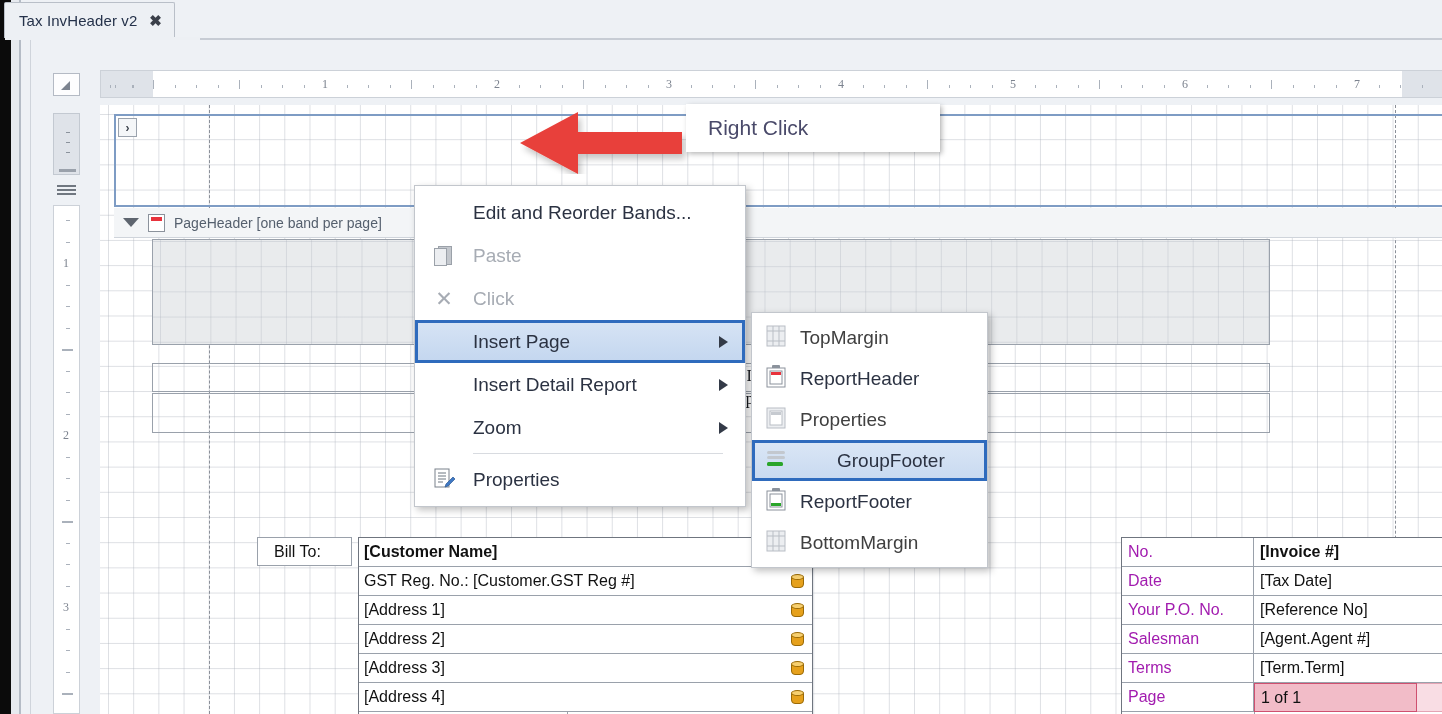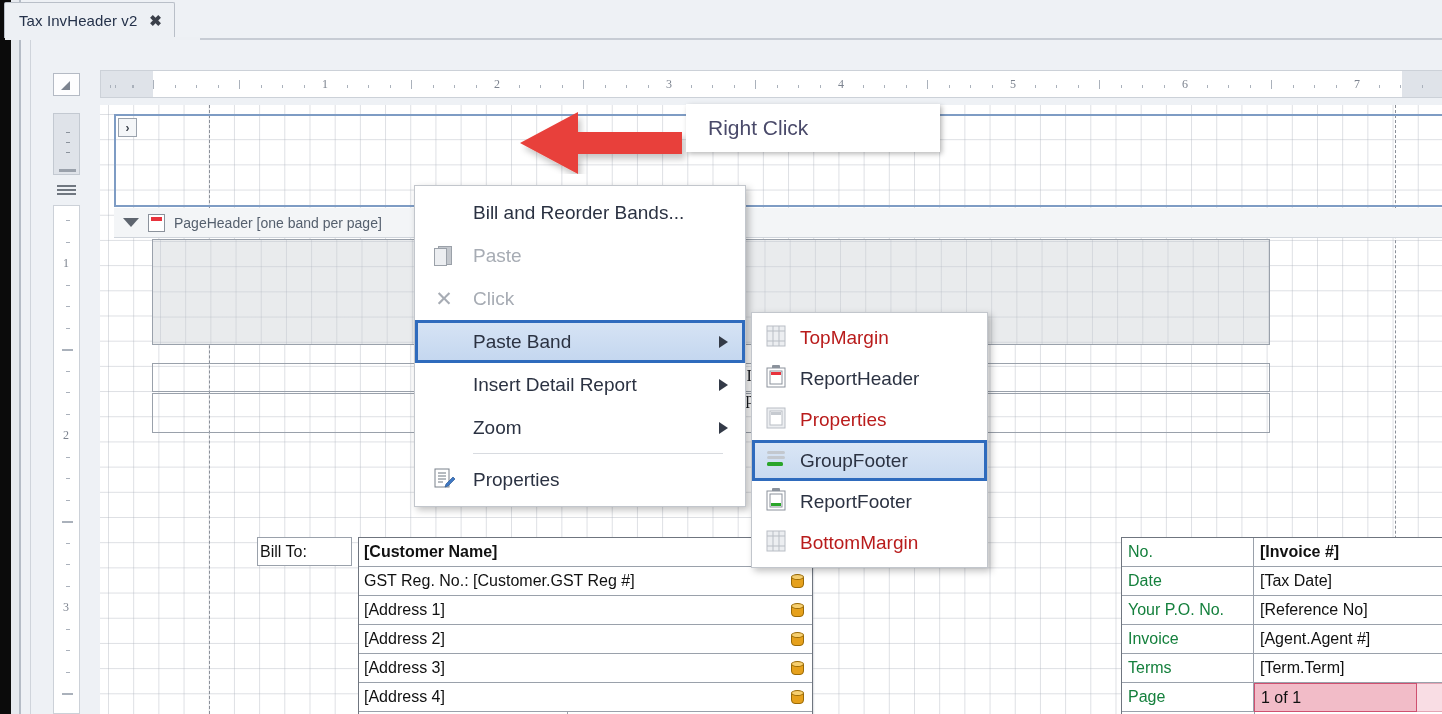--- a/index.html
+++ b/index.html
@@ -104,36 +104,36 @@
       linear-gradient(to bottom, rgba(174,180,190,.35) 1px, transparent 1px);
     background-size:25.2px 25.2px;background-position:7px 1px;}
   .re-text{position:absolute;font-family:"Liberation Serif", serif;font-size:16px;color:#15181d;white-space:nowrap;}
 
   
   .emptyband{position:absolute;border:1px solid #9aa1ab;box-sizing:border-box;background:transparent;}
 
   
   .billto-cell{position:absolute;left:157px;top:432px;width:95px;height:29px;
                border:1px solid #9aa1ab;box-sizing:border-box;background:#fff;
-               display:flex;align-items:center;padding-left:2px;font-size:16px;color:#111;}
+               display:flex;align-items:center;padding-left:16px;font-size:16px;color:#111;}
   .billtbl{position:absolute;left:258px;top:432px;width:455px;background:#fff;
            border:1px solid #6f757f;box-sizing:border-box;}
   .billtbl .r{height:29px;border-bottom:1px solid #9aa1ab;display:flex;align-items:center;
               padding-left:5px;font-size:16px;color:#111;box-sizing:border-box;position:relative;white-space:nowrap;}
   .billtbl .r:last-child{border-bottom:none;}
   .billtbl .r.b{font-weight:bold;}
   .billtbl .faxcell{position:absolute;left:208px;top:0;height:29px;border-left:1px solid #9aa1ab;
                     display:flex;align-items:center;padding-left:20px;box-sizing:border-box;}
 
   
   .invtbl{position:absolute;left:1021px;top:432px;width:377px;background:#fff;
           border:1px solid #6f757f;box-sizing:border-box;}
   .invtbl .r{height:29px;border-bottom:1px solid #9aa1ab;display:flex;box-sizing:border-box;position:relative;}
   .invtbl .r:last-child{border-bottom:none;height:35px;}
-  .invtbl .k{width:132px;display:flex;align-items:center;padding-left:6px;font-size:16px;color:#15803d;
+  .invtbl .k{width:132px;display:flex;align-items:center;padding-left:6px;font-size:16px;color:#a21caf;
              border-right:1px solid #9aa1ab;box-sizing:border-box;white-space:nowrap;}
   .invtbl .v{flex:1;display:flex;align-items:center;padding-left:6px;font-size:16px;color:#111;white-space:nowrap;}
   .invtbl .v.b{font-weight:bold;}
   .invtbl .v.page{background:#f2bcc8;border:1px solid #cf5070;box-sizing:border-box;
                   margin:0;height:29px;max-width:163px;}
   .invtbl .pagepad{position:absolute;left:295px;top:0;right:0;height:29px;background:#f9dde4;
                    border-top:1px solid #e4a4b4;border-right:1px solid #e4a4b4;border-bottom:1px solid #e4a4b4;box-sizing:border-box;}
   .invtbl .r.last{display:block;}
   .invtbl .lastdiv{position:absolute;left:132px;top:0;width:1px;height:35px;background:#9aa1ab;}
 
@@ -167,23 +167,23 @@
   .mi.hl-box{outline:3px solid #2f6bbd;outline-offset:-3px;}
   .menu-sep{height:1px;background:#d8dbe0;margin:4px 22px 4px 58px;}
 
   
   .submenu{position:absolute;left:751px;top:312px;width:237px;background:#ffffff;
            border:1px solid #c2c6cc;box-sizing:border-box;
            box-shadow:3px 3px 7px rgba(0,0,0,.25);padding:4px 0;}
   .smi{height:41px;display:flex;align-items:center;position:relative;box-sizing:border-box;}
   .smi .ico{width:48px;display:flex;align-items:center;justify-content:center;flex:none;}
   .smi .lbl{font-size:19px;color:#2b3242;white-space:nowrap;}
-  .smi.disabled .lbl{color:#b91c1c;}
+  .smi.disabled .lbl{color:#404040;}
   .smi.hl{background:linear-gradient(to bottom,#dbe7f6,#c8d9f0);}
-  .smi.hl-box{outline:3px solid #2f6bbd;outline-offset:-3px;}
+  .smi.hl-box{outline:3px solid #2f6bbd;outline-offset:-3px;gap:37px;}
   .clip-ic{position:relative;width:20px;height:23px;}
   .clip-ic .b1{position:absolute;left:4px;top:2px;width:14px;height:19px;background:#c3c7cd;border:1px solid #9ba1a9;box-sizing:border-box;}
   .clip-ic .b2{position:absolute;left:0;top:4px;width:13px;height:18px;background:#eceef1;border:1px solid #9ba1a9;box-sizing:border-box;}
 </style>
 </head>
 <body>
 
 <div id="root">
 
   <div class="edge-black"></div>
@@ -375,21 +375,21 @@
         </div>
         <div class="r">
           <div class="k">Date</div>
           <div class="v">[Tax Date]</div>
         </div>
         <div class="r">
           <div class="k">Your P.O. No.</div>
           <div class="v">[Reference No]</div>
         </div>
         <div class="r">
-          <div class="k">Invoice</div>
+          <div class="k">Salesman</div>
           <div class="v">[Agent.Agent #]</div>
         </div>
         <div class="r">
           <div class="k">Terms</div>
           <div class="v">[Term.Term]</div>
         </div>
         <div class="r">
           <div class="k">Page</div>
           <div class="pagepad"></div>
           <div class="v page">1 of 1</div>
@@ -411,40 +411,40 @@
     </g>
   </svg>
 
   <div class="callout">
     <span class="callout-text">Right Click</span>
   </div>
 
   <div class="ctxmenu" id="ctxmenu">
       <div class="mi">
         <span class="ico"></span>
-        <span class="lbl">Bill and Reorder Bands...</span>
+        <span class="lbl">Edit and Reorder Bands...</span>
       </div>
       <div class="mi disabled">
         <span class="ico">
           <span class="clip-ic">
             <span class="b1"></span>
             <span class="b2"></span>
           </span>
         </span>
         <span class="lbl">Paste</span>
       </div>
       <div class="mi disabled">
         <span class="ico">
           <span style="font-size: 21px; color: rgb(167, 172, 180); line-height: 1;">✕</span>
         </span>
         <span class="lbl">Click</span>
       </div>
       <div class="mi hl hl-box">
         <span class="ico"></span>
-        <span class="lbl">Paste Band</span>
+        <span class="lbl">Insert Page</span>
         <span class="sub"></span>
       </div>
       <div class="mi">
         <span class="ico"></span>
         <span class="lbl">Insert Detail Report</span>
         <span class="sub"></span>
       </div>
       <div class="mi">
         <span class="ico"></span>
         <span class="lbl">Zoom</span>

